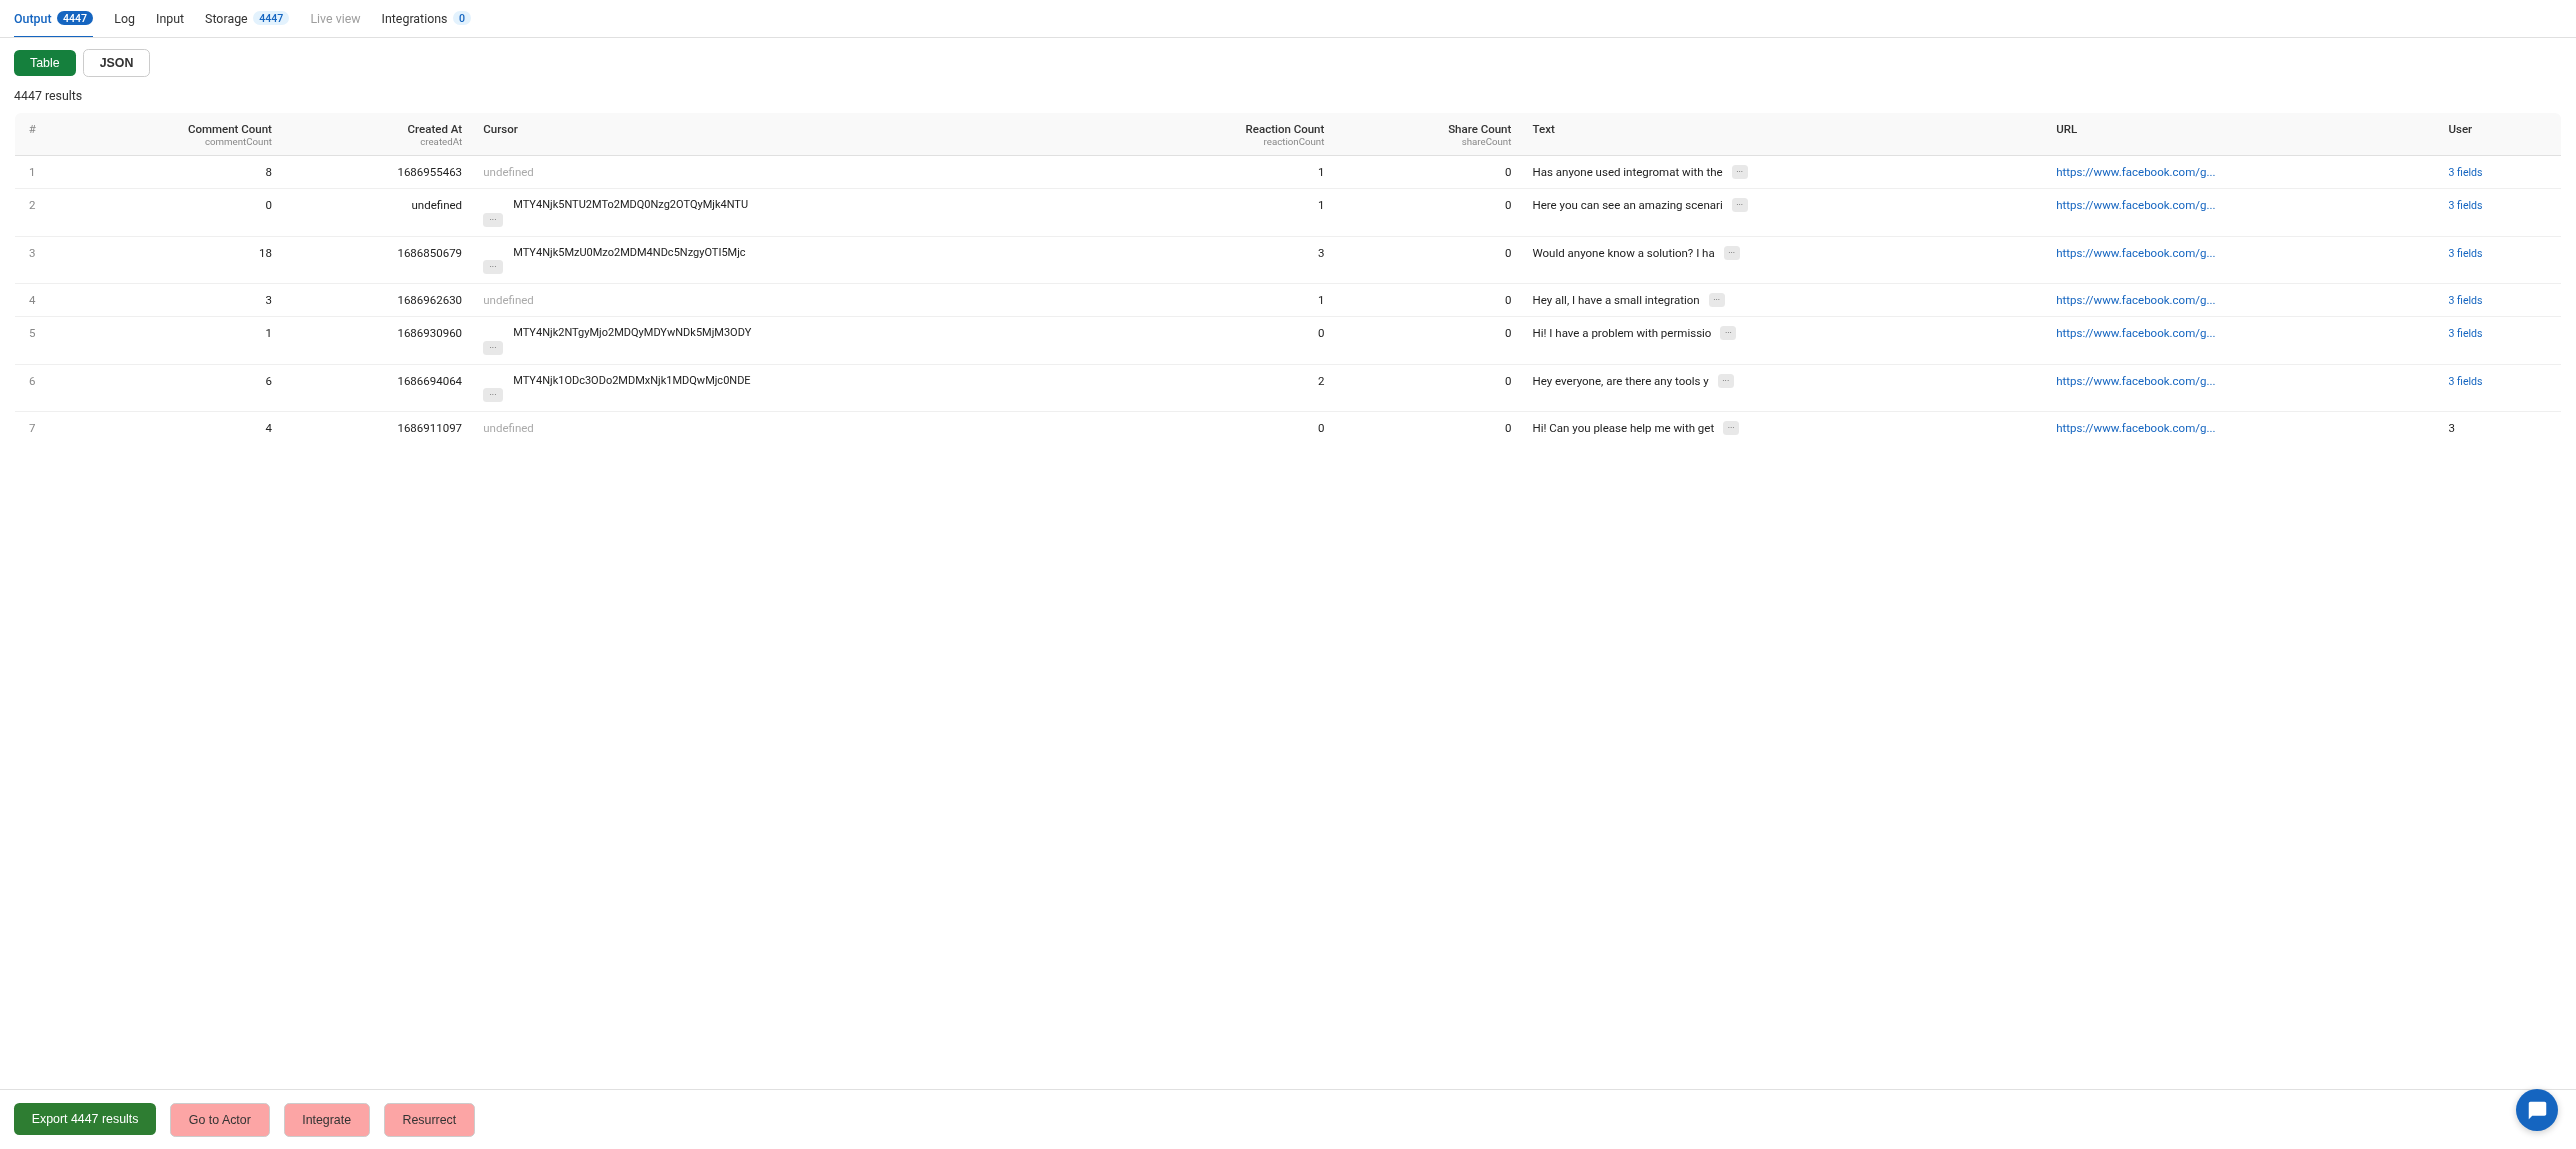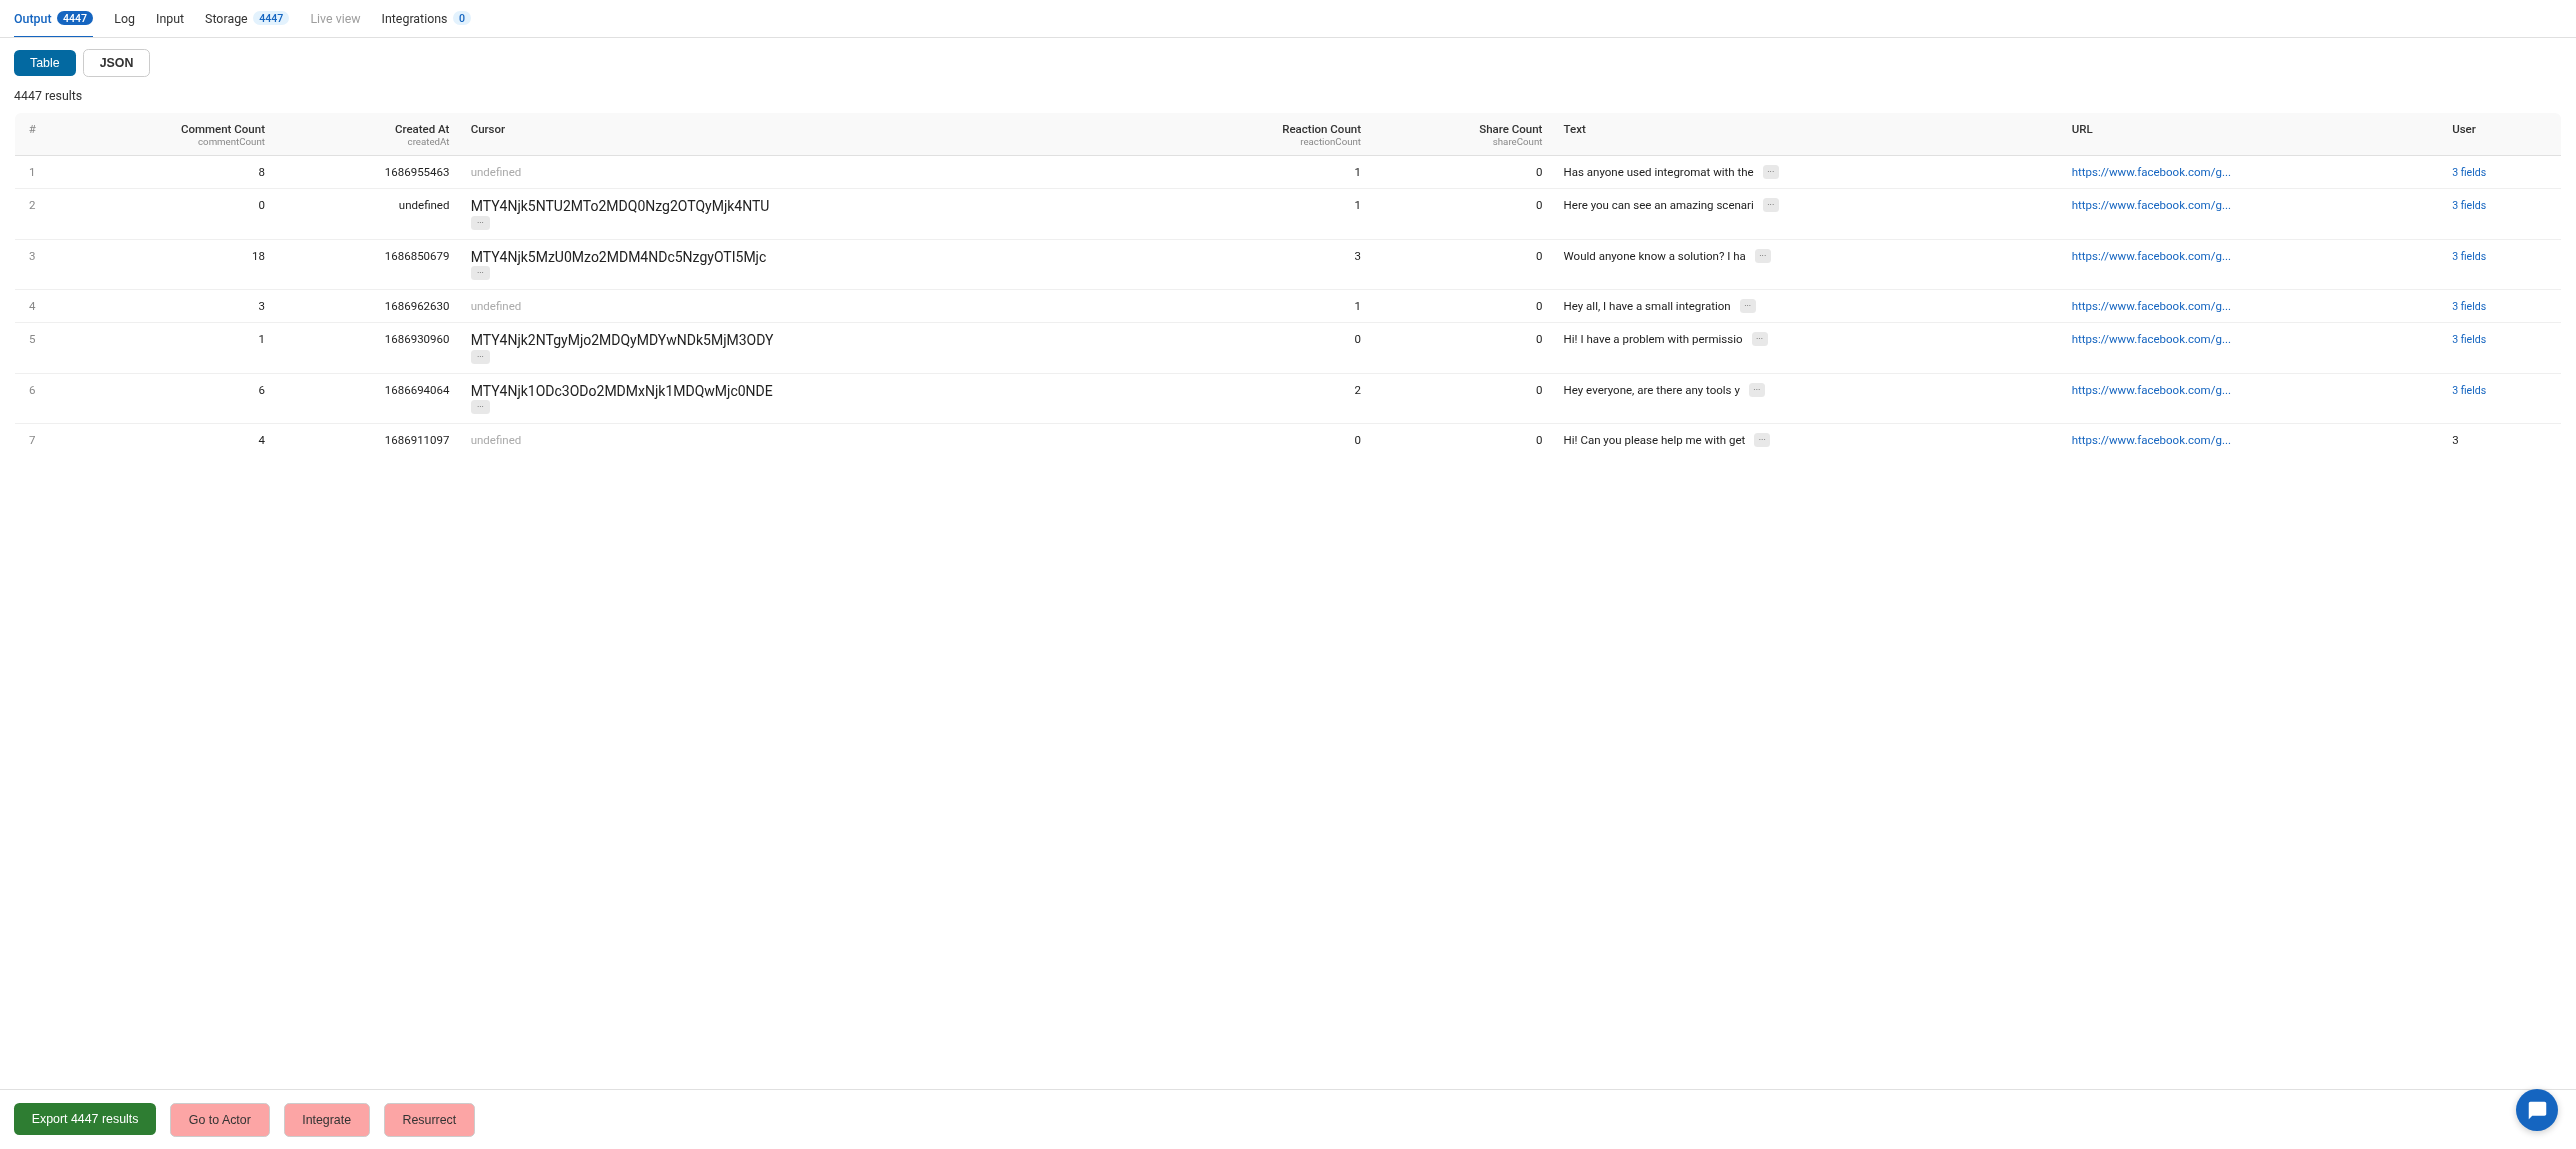--- a/index.html
+++ b/index.html
@@ -56,21 +56,21 @@
 
     
     .toolbar {
       display: flex;
       align-items: center;
       gap: 7px;
       padding: 10.6px 14px;
       flex-shrink: 0;
     }
     .btn-table {
-      background: #0369a1;
+      background: #15803d;
       color: #fff;
       border: none;
       border-radius: 5.3px;
       padding: 6.2px 16px;
       font-size: 12.4px;
       font-weight: 500;
       cursor: pointer;
     }
     .btn-json {
       background: #fff;
@@ -159,21 +159,22 @@
     td.td-link {
       color: #1565c0;
       white-space: nowrap;
       overflow: hidden;
       text-overflow: ellipsis;
       max-width: 177px;
     }
     td .cursor-val {
       display: block;
       word-break: break-all;
-      font-size: 14px;
+      font-size: 11px;
+      margin-left: 30px;
     }
     td .more-btn {
       display: inline-block;
       width: 19.5px;
       height: 14px;
       background: #e8e8e8;
       border-radius: 3.5px;
       text-align: center;
       font-size: 8.9px;
       color: #555;

